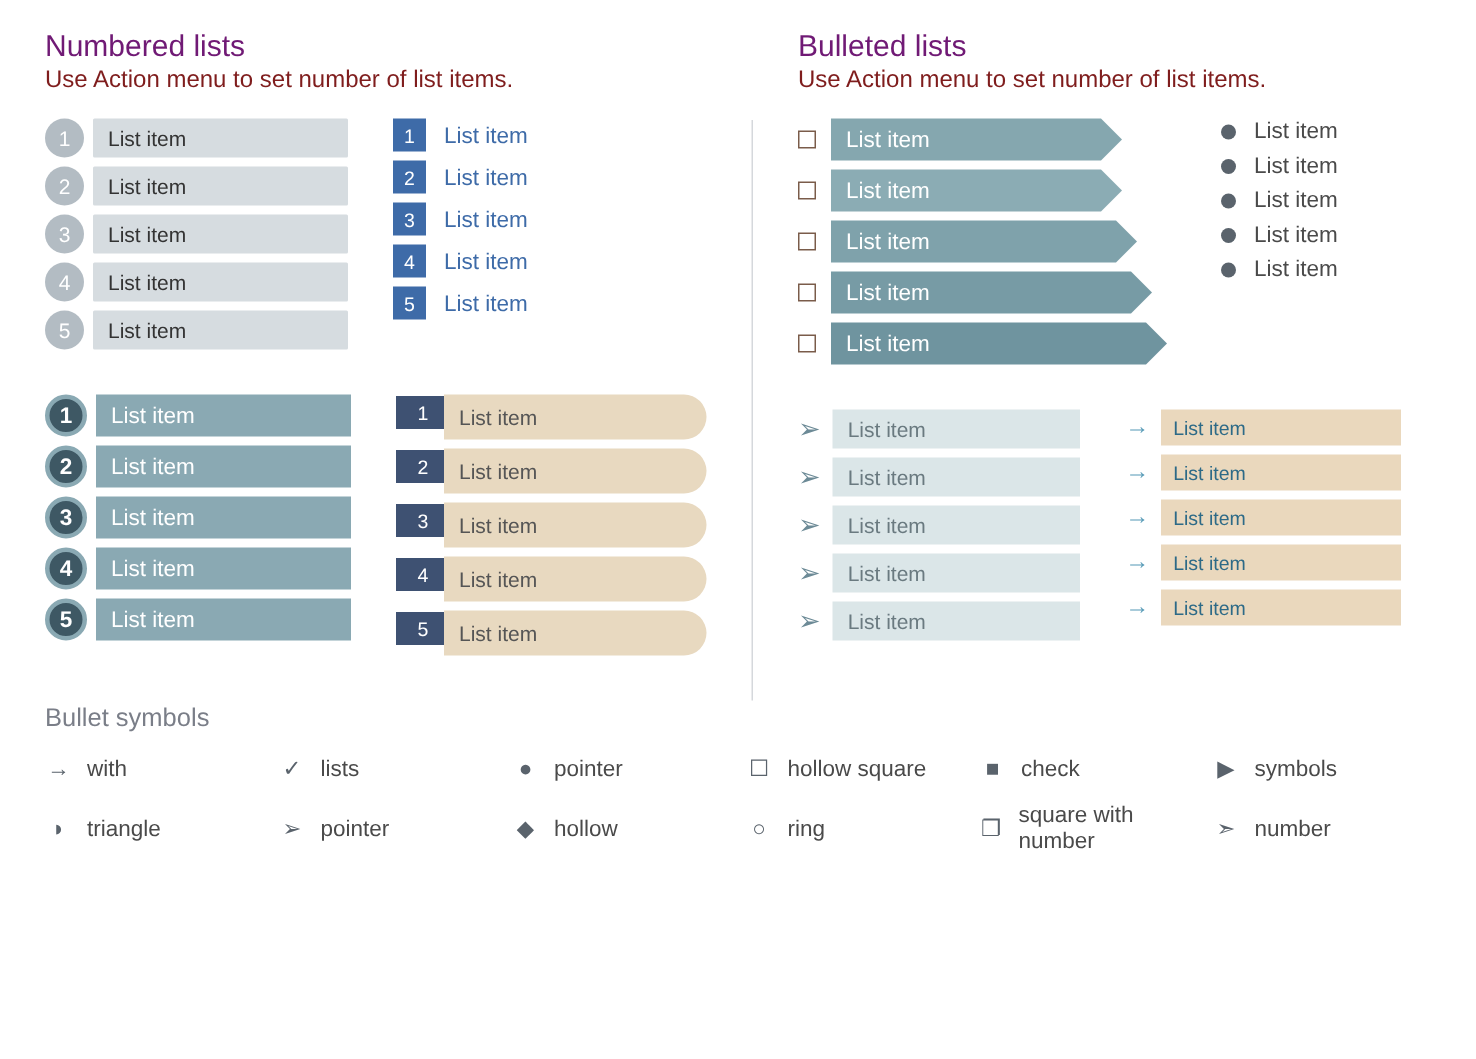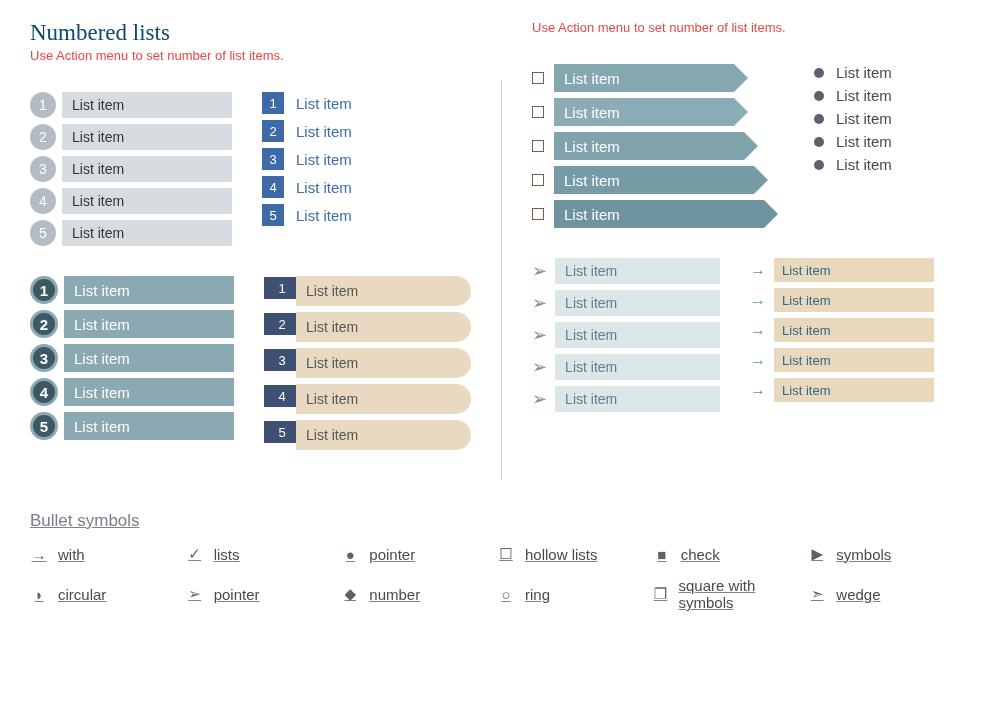--- a/index.html
+++ b/index.html
@@ -9,30 +9,29 @@
   width: 984px;
   padding: 20px 30px;
   color: #7c8089;
 }
 .sections {
   display: flex;
   gap: 30px;
 }
 .section { flex: 1; }
 .section-title {
-  font-size: 23px;
-  color: #0c4a6e;
+  font-size: 20px;
+  color: #701a75;
   font-weight: 400;
   margin-bottom: 2px;
-  font-family: Liberation Serif, serif;
 }
 .section-sub {
-  font-size: 13px;
-  color: #ef4444;
-  margin-bottom: 29px;
+  font-size: 16px;
+  color: #7f1d1d;
+  margin-bottom: 16px;
 }
 .divider {
   width: 1px;
   background: #d5d8dc;
   margin: 60px 0 0 0;
 }
 .list-group {
   display: flex;
   gap: 30px;
   margin-bottom: 30px;
@@ -132,22 +131,21 @@
 .itemH { display: flex; align-items: center; gap: 8px; }
 .arH { color: #5a9cb8; font-size: 16px; }
 .barH {
   width: 160px; height: 24px; background: #ead8bd;
   display: flex; align-items: center; padding-left: 8px;
   color: #2d6a87; font-size: 13px;
 }
 
 
 .symbols {
-  margin-top: 31px;
-  text-decoration: underline;
+  margin-top: 2px;
 }
 .sym-title {
   font-size: 17px; color: #7a7e88; margin-bottom: 14px;
 }
 .sym-grid {
   display: grid;
   grid-template-columns: repeat(6, 1fr);
   gap: 14px 10px;
 }
 .sym-item {
@@ -255,20 +253,21 @@
             <div class="tabD">5</div>
             <div class="pillD">List item</div>
           </div>
       </div>
     </div>
   </div>
 
   <div class="divider"></div>
 
   <div class="section">
+    <div class="section-title">Bulleted lists</div>
     <div class="section-sub">Use Action menu to set number of list items.</div>
 
     <div class="list-group">
       <div class="list-col">
         <div class="itemE">
             <div class="hsE"></div>
             <div class="chevE">List item</div>
           </div>
         <div class="itemE">
             <div class="hsE"></div>
@@ -370,48 +369,48 @@
     <div class="sym-item">
         <span class="sym-icon">✓</span>
         <span>lists</span>
       </div>
     <div class="sym-item">
         <span class="sym-icon">●</span>
         <span>pointer</span>
       </div>
     <div class="sym-item">
         <span class="sym-icon">☐</span>
-        <span>hollow lists</span>
+        <span>hollow square</span>
       </div>
     <div class="sym-item">
         <span class="sym-icon">■</span>
         <span>check</span>
       </div>
     <div class="sym-item">
         <span class="sym-icon">▶</span>
         <span>symbols</span>
       </div>
     <div class="sym-item">
         <span class="sym-icon">◗</span>
-        <span>circular</span>
+        <span>triangle</span>
       </div>
     <div class="sym-item">
         <span class="sym-icon">➢</span>
         <span>pointer</span>
       </div>
     <div class="sym-item">
         <span class="sym-icon">◆</span>
-        <span>number</span>
+        <span>hollow</span>
       </div>
     <div class="sym-item">
         <span class="sym-icon">○</span>
         <span>ring</span>
       </div>
     <div class="sym-item">
         <span class="sym-icon">❐</span>
-        <span>square with symbols</span>
+        <span>square with number</span>
       </div>
     <div class="sym-item">
         <span class="sym-icon">➣</span>
-        <span>wedge</span>
+        <span>number</span>
       </div>
   </div>
 </div>
 
 </body></html>

